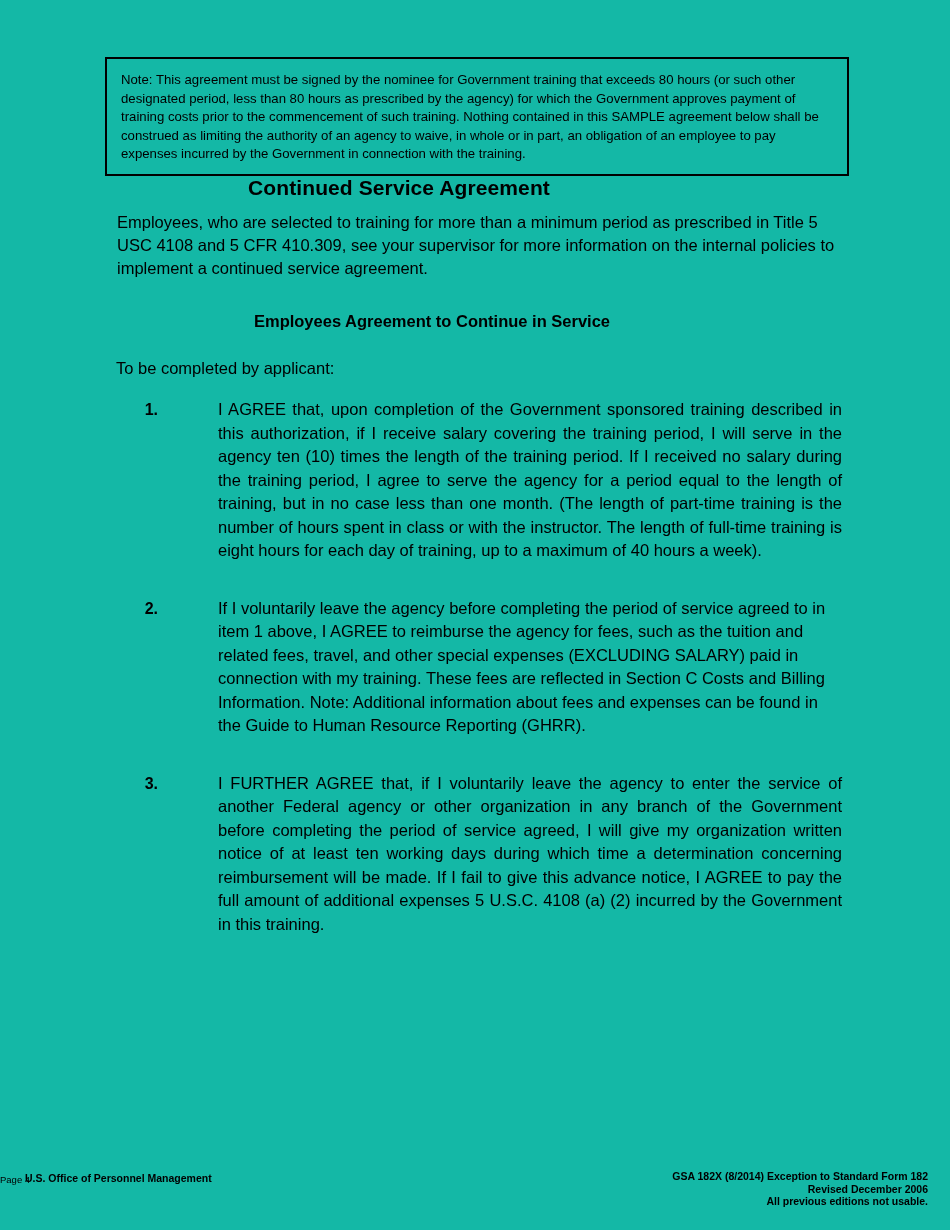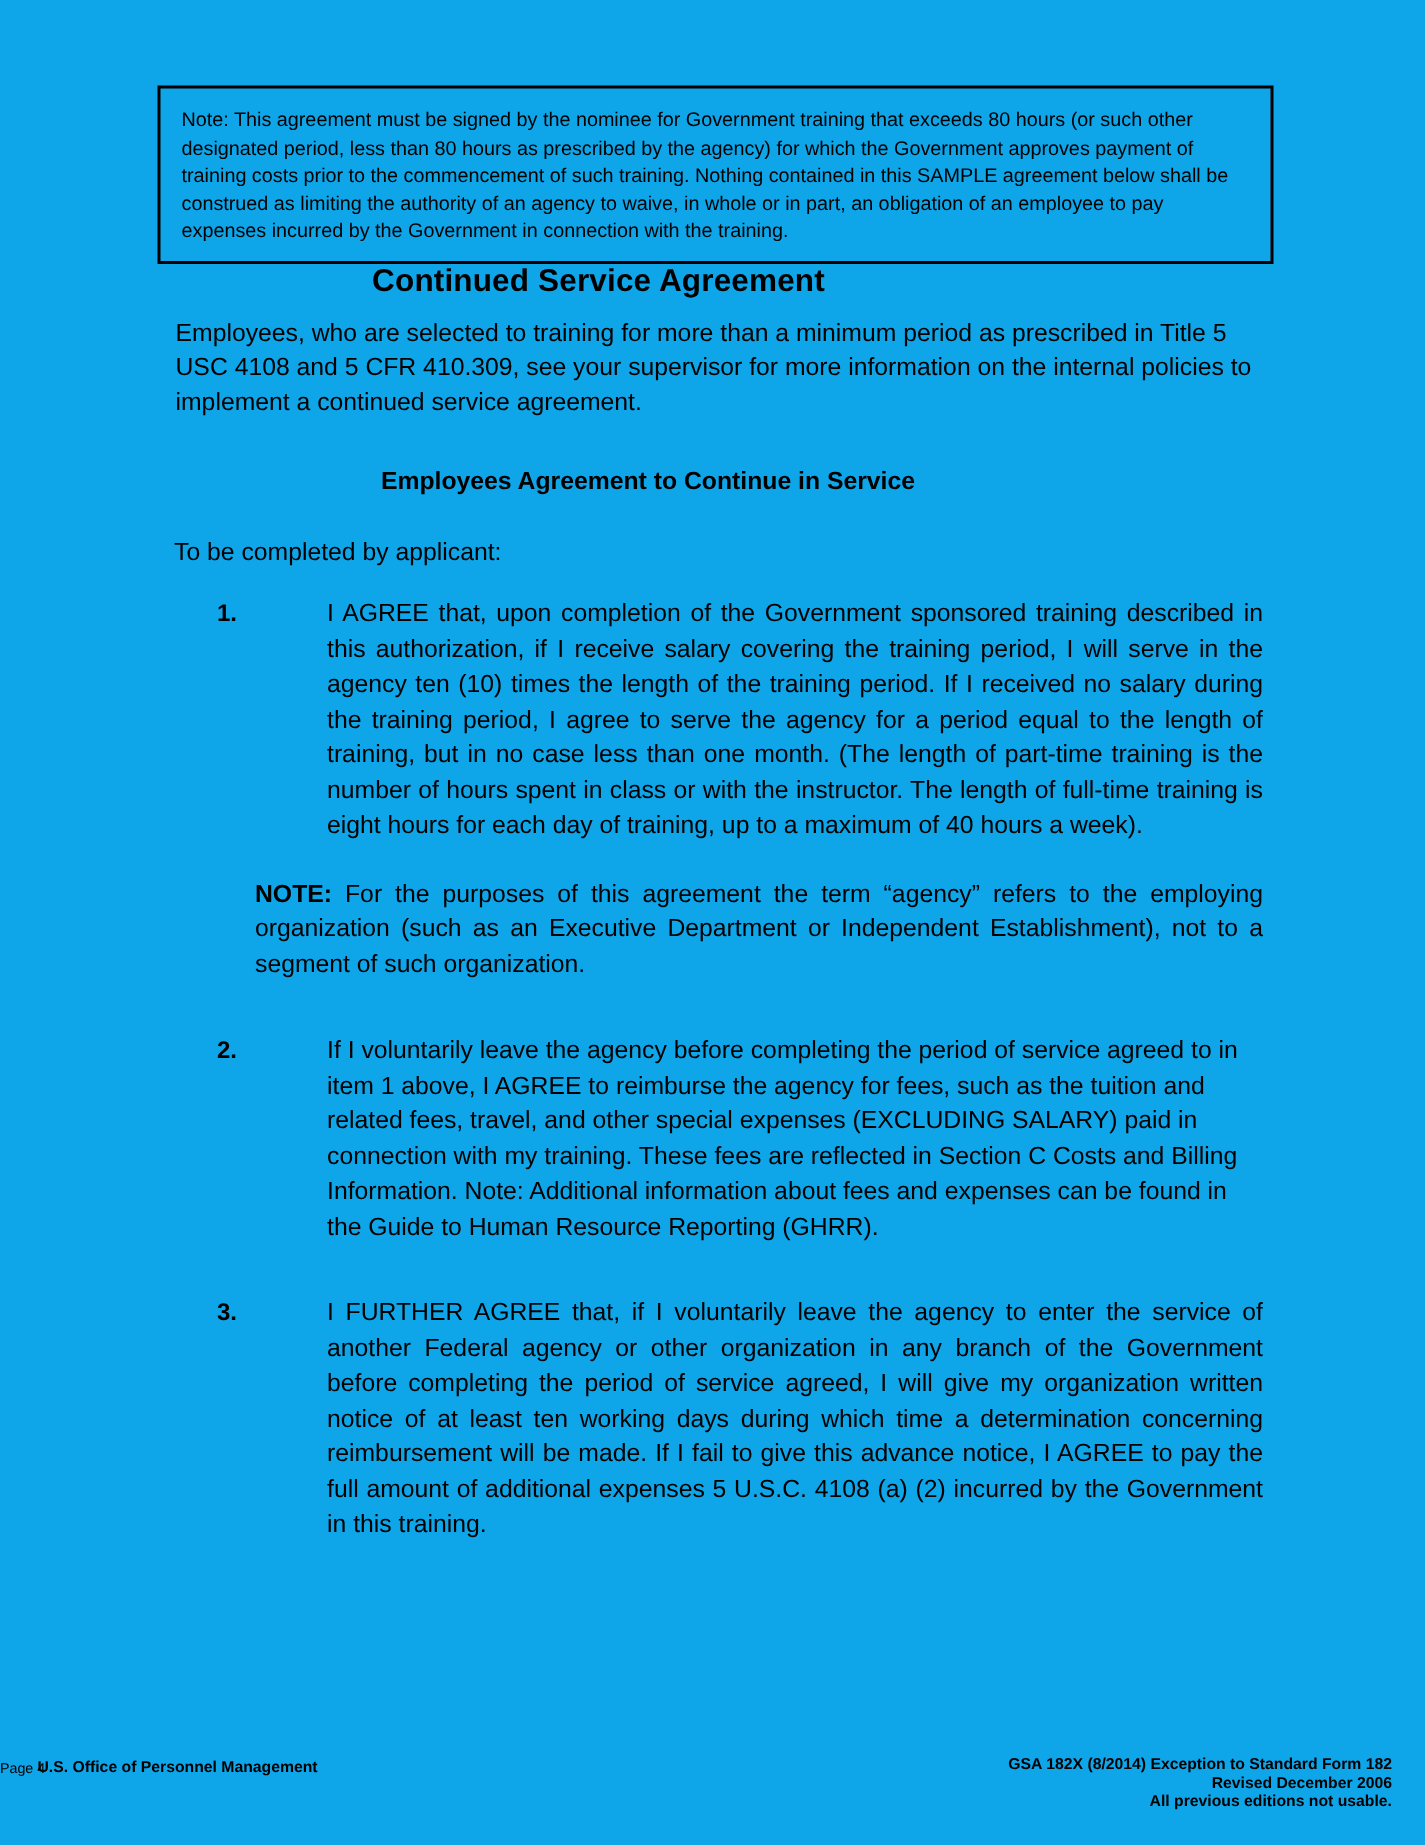--- a/index.html
+++ b/index.html
@@ -5,21 +5,21 @@
 <style>
   html, body {
     margin: 0;
     padding: 0;
     background: #ffffff;
   }
   .page {
     position: relative;
     width: 950px;
     height: 1230px;
-    background: #0ea5e9;
+    background: #14b8a6;
     font-family: "Liberation Sans", sans-serif;
     color: #000000;
     overflow: hidden;
     box-sizing: border-box;
   }
 
   
   .note-box {
     position: absolute;
     left: 105px;
@@ -174,23 +174,20 @@
 
   <div class="subtitle">Employees Agreement to Continue in Service</div>
 
   <div class="applicant-label">To be completed by applicant:</div>
 
   <div class="items">
 
     <div class="item">
       <div class="item-num">1.</div>
       <div class="item-body">I AGREE that, upon completion of the Government sponsored training described in this authorization, if I receive salary covering the training period, I will serve in the agency ten (10) times the length of the training period. If I received no salary during the training period, I agree to serve the agency for a period equal to the length of training, but in no case less than one month. (The length of part-time training is the number of hours spent in class or with the instructor. The length of full-time training is eight hours for each day of training, up to a maximum of 40 hours a week).</div>
-      <div class="sub-note">
-        <span class="lead">NOTE:</span><span> For the purposes of this agreement the term “agency” refers to the employing organization (such as an Executive Department or Independent Establishment), not to a segment of such organization.</span>
-      </div>
     </div>
 
     <div class="gap-2"></div>
 
     <div class="item">
       <div class="item-num">2.</div>
       <div class="item-body plain">If I voluntarily leave the agency before completing the period of service agreed to in item 1 above, I AGREE to reimburse the agency for fees, such as the tuition and related fees, travel, and other special expenses (EXCLUDING SALARY) paid in connection with my training.  These fees are reflected in Section C Costs and Billing Information. Note: Additional information about fees and expenses can be found in the Guide to Human Resource Reporting (GHRR).</div>
     </div>
 
     <div class="gap-3"></div>

